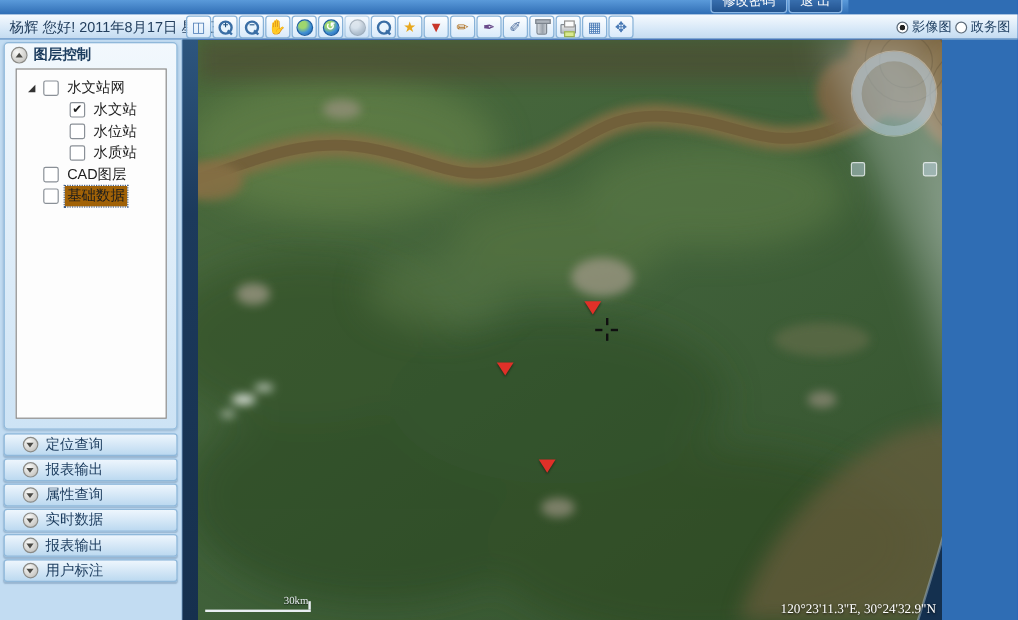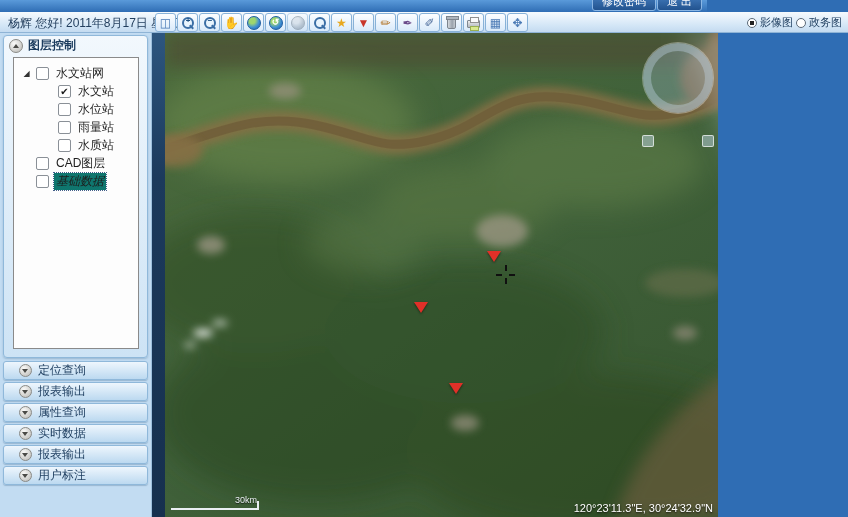--- a/index.html
+++ b/index.html
@@ -59,22 +59,22 @@
   .radio-opt { display:flex; gap:3px; align-items:center; cursor:pointer; }
   .rdot { width:10px; height:10px; border-radius:50%; background:#fff;
     border:1px solid #5c6a78; }
   .rdot.sel { background:radial-gradient(circle, #222 0 38%, #fff 45%); }
 
   
   .sidebar { position:absolute; left:0; top:33px; width:152px; height:484px;
     background:#c2dcf2; border-right:1px solid #9dbfdc; }
   .splitter { position:absolute; left:152px; top:33px; width:13px; height:484px;
     background:linear-gradient(180deg,#2d567f,#1c3a5c 30%,#16304e); cursor:col-resize; }
-  .map { position:absolute; left:165px; top:33px; width:553px; height:484px;
-    overflow:hidden; background:#1d4ed8; cursor:crosshair; }
+  .map { position:absolute; left:165px; top:33px; width:620px; height:484px;
+    overflow:hidden; background:#1d4ed8; cursor:crosshair;font-family:Liberation Serif, serif; }
   .map svg { position:absolute; left:0; top:0; }
 
   
   .layer-panel { margin:2px 3px 0 3px; border:1px solid #8fb8da; border-radius:4px;
     background:linear-gradient(#f2f8fd,#cde3f5); height:323px;
     box-shadow:0 1px 2px rgba(30,70,110,.25); }
   .layer-header { height:19px; display:flex; align-items:center; gap:5px; padding:0 5px; }
   .circle-btn { width:14px; height:14px; border-radius:50%; flex:0 0 auto;
     background:radial-gradient(circle at 35% 30%, #fafaf8, #b9b8b4);
     border:1px solid #8a8a86; display:flex; align-items:center; justify-content:center;
@@ -86,21 +86,21 @@
   .tree-box { margin:2px 8px 0 9px; height:292px; background:#fdfdfd;
     border:1px solid #8a8a8a; overflow:hidden; padding-top:6px; }
   .trow { display:flex; align-items:center; gap:5px; height:18px; font-size:12px;
     color:#1d1d1d; cursor:default; }
   .trow.lv0 { padding-left:8px; }
   .trow.lv1 { padding-left:30px; }
   .expander { width:9px; font-size:8px; color:#333; text-align:center; flex:0 0 auto; }
   .cbox { width:13px; height:13px; background:#fff; border:1px solid #8a9097;
     border-radius:2px; flex:0 0 auto; font-size:10px; line-height:11px; text-align:center;
     color:#1a1a1a; cursor:pointer; }
-  .trow.focused .tlabel { outline:1px dotted #44608a; background:#0f766e;font-style:italic; }
+  .trow.focused .tlabel { outline:1px dotted #44608a; background:#a16207; }
   .tlabel { padding:0 2px; }
 
   
   .accordion { margin:3px 3px 0 3px; display:flex; flex-direction:column; gap:2px; }
   .acc { height:19px; border:1px solid #8fb8da; border-radius:3px;
     background:linear-gradient(#eef6fd,#bcd9f0); display:flex; align-items:center;
     gap:6px; padding:0 15px; cursor:pointer; box-shadow:0 1px 1px rgba(30,70,110,.25); }
   .accbtn { width:13px; height:13px; border-radius:50%; flex:0 0 auto;
     background:radial-gradient(circle at 35% 30%, #fafaf8, #b9b8b4);
     border:1px solid #8a8a86; position:relative; }
@@ -236,25 +236,20 @@
         </div>
         <div class="trow lv1">
           <span class="expander"></span>
           <span class="cbox checked">✔</span>
           <span class="tlabel">水文站</span>
         </div>
         <div class="trow lv1">
           <span class="expander"></span>
           <span class="cbox"></span>
           <span class="tlabel">水位站</span>
-        </div>
-        <div class="trow lv1">
-          <span class="expander"></span>
-          <span class="cbox"></span>
-          <span class="tlabel">雨量站</span>
         </div>
         <div class="trow lv1">
           <span class="expander"></span>
           <span class="cbox"></span>
           <span class="tlabel">水质站</span>
         </div>
         <div class="trow lv0">
           <span class="expander"></span>
           <span class="cbox"></span>
           <span class="tlabel">CAD图层</span>

